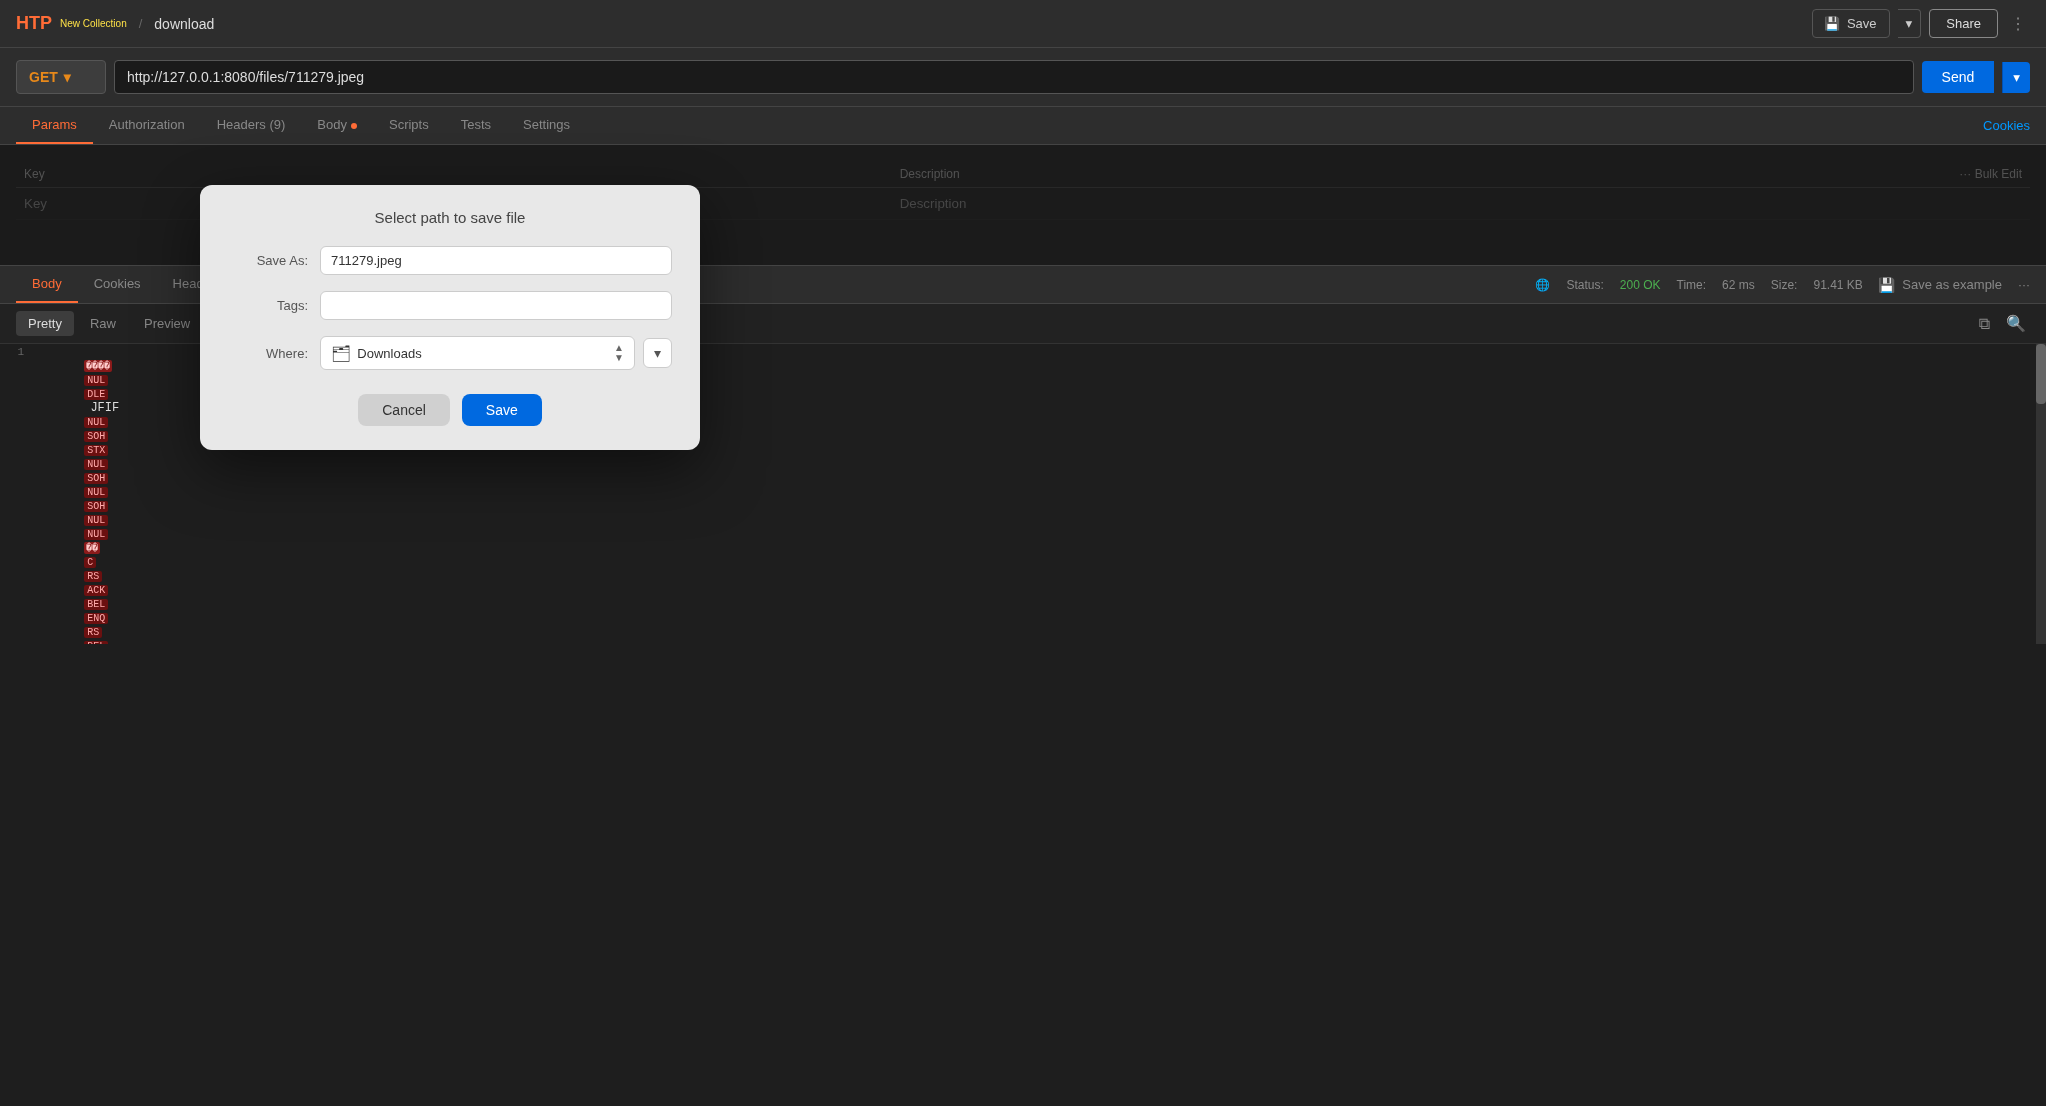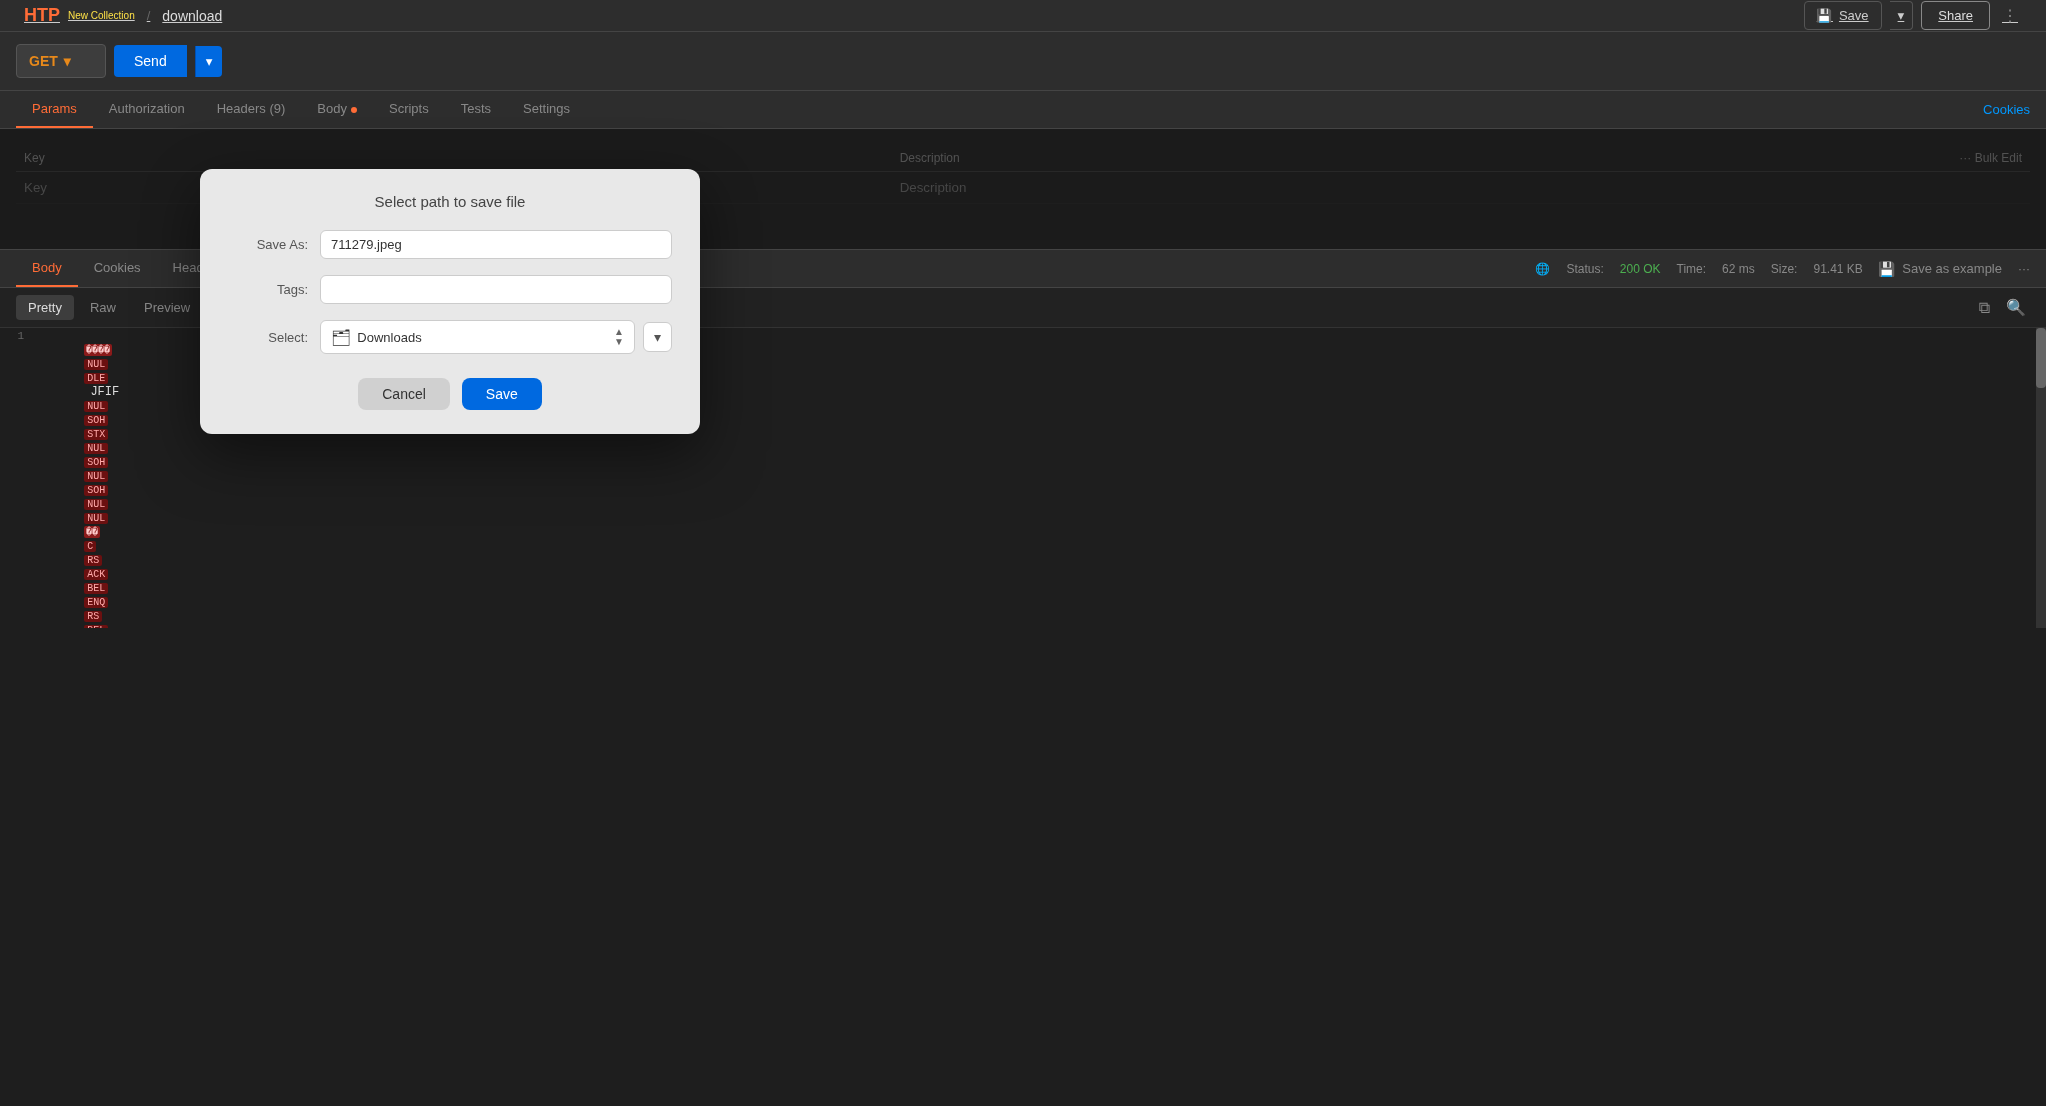--- a/index.html
+++ b/index.html
@@ -1,21 +1,21 @@
 <!DOCTYPE html>
 <html><head>
   <meta charset="utf-8">
   <style>
     * { box-sizing: border-box; margin: 0; padding: 0; }
     body { font-family: -apple-system, BlinkMacSystemFont, 'Segoe UI', sans-serif; background: #1e1e1e; color: #ccc; font-size: 13px; overflow: hidden; }
 
     
     .top-bar {
       display: flex; align-items: center; justify-content: space-between;
-      background: #2d2d2d; border-bottom: 1px solid #444; padding: 0 24px; height: 32px; text-decoration: underline;
+      background: #2d2d2d; border-bottom: 1px solid #444; padding: 0 16px; height: 48px;
     }
     .top-bar-left { display: flex; align-items: center; gap: 8px; }
     .top-bar-logo { color: #ff6c37; font-weight: bold; font-size: 18px; }
     .breadcrumb { color: #fde047; font-size: 10px; }
     .breadcrumb-sep { color: #666; margin: 0 4px; }
     .breadcrumb-current { color: #ddd; font-size: 14px; font-weight: 500; }
     .top-bar-right { display: flex; align-items: center; gap: 8px; }
     .save-btn { display: flex; align-items: center; gap: 6px; background: transparent; border: 1px solid #555; color: #ccc; padding: 6px 12px; border-radius: 4px; cursor: pointer; font-size: 13px; }
     .save-btn-arrow { background: transparent; border: 1px solid #555; border-left: none; color: #ccc; padding: 6px 8px; border-radius: 0 4px 4px 0; cursor: pointer; }
     .share-btn { background: transparent; border: 1px solid #888; color: #ddd; padding: 6px 16px; border-radius: 4px; cursor: pointer; font-size: 13px; }
@@ -126,20 +126,21 @@
     <button class="share-btn">Share</button>
     <button class="icon-btn">⋮</button>
   </div>
 </div>
 
 <div class="url-bar">
   <div class="method-select">
     <span>GET</span>
     <span>▾</span>
   </div>
+  <input class="url-input" value="http://127.0.0.1:8080/files/711279.jpeg" type="text" style="">
   <button class="send-btn">Send</button>
   <button class="send-arrow">▾</button>
 </div>
 
 <div class="tabs-row">
   <div class="tabs">
     <div class="tab active">Params</div>
     <div class="tab">Authorization</div>
     <div class="tab">Headers (9)</div>
     <div class="tab">
@@ -189,21 +190,21 @@
         <label class="modal-label">Save As:</label>
         <input class="modal-input" value="711279.jpeg" type="text" style="">
       </div>
 
       <div class="modal-row">
         <label class="modal-label">Tags:</label>
         <input class="modal-input" type="text" style="">
       </div>
 
       <div class="modal-row">
-        <label class="modal-label">Select:</label>
+        <label class="modal-label">Where:</label>
         <div class="modal-where">
           <div class="modal-select">
             <span class="modal-select-icon">🗂</span>
             <span class="modal-select-text">Downloads</span>
             <div class="modal-select-arrows">
                 <span>▲</span>
                 <span>▼</span>
               </div>
           </div>
           <button class="modal-expand-btn">▾</button>

